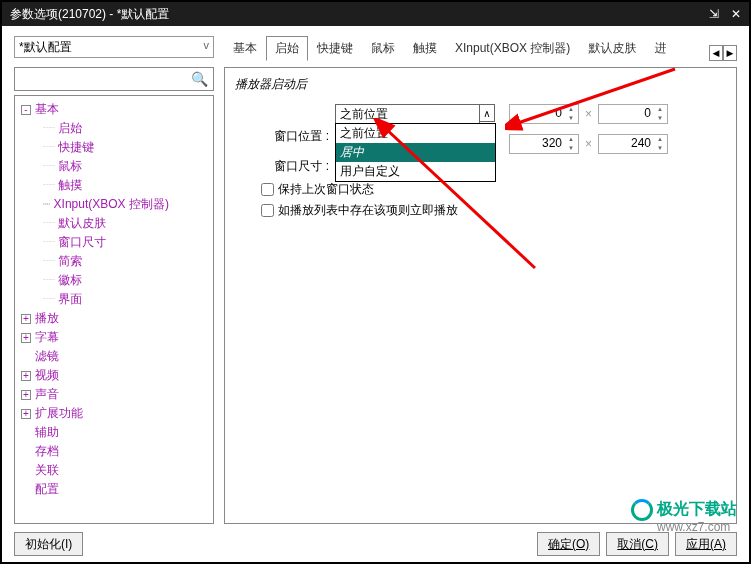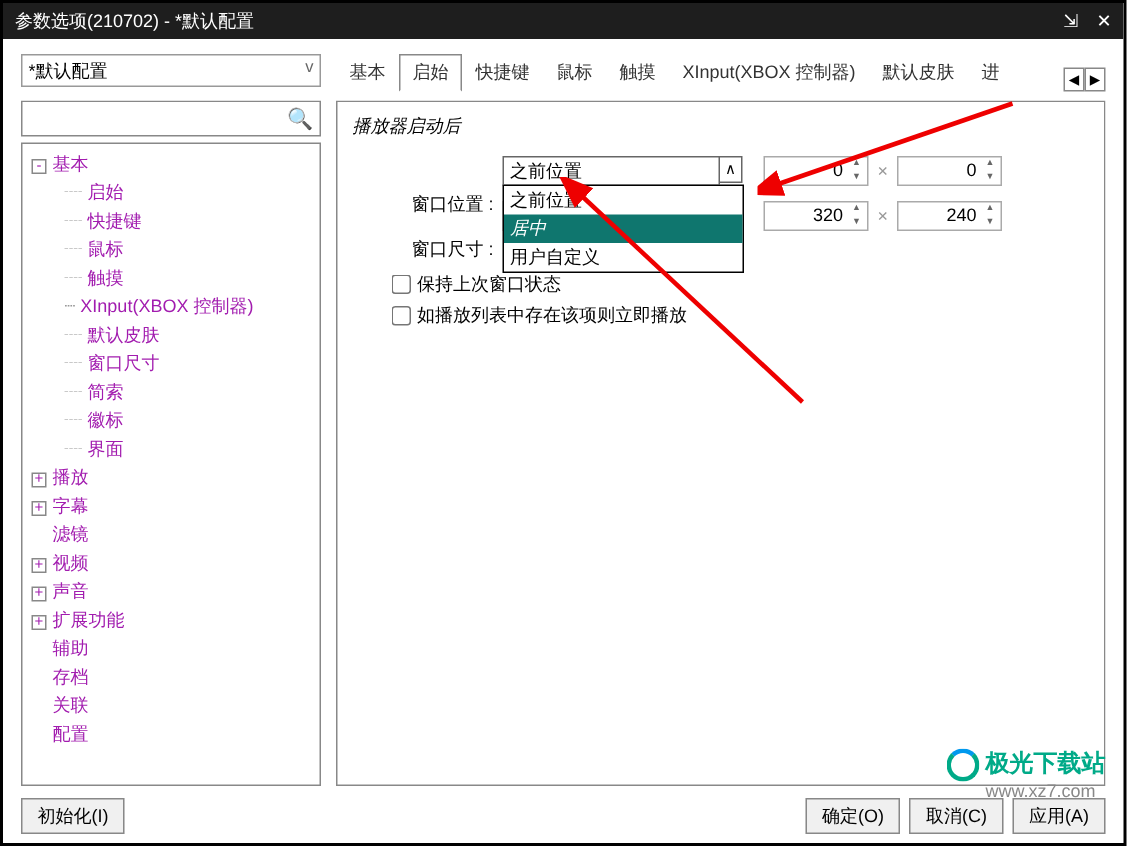--- a/index.html
+++ b/index.html
@@ -35,21 +35,21 @@
 .num-input .spin { position: absolute; right: 0; top: 0; bottom: 0; width: 14px; display: flex; flex-direction: column; }
 .num-input .spin div { flex: 1; font-size: 6px; text-align: center; line-height: 8px; cursor: pointer; color: #666; }
 .times { margin: 0 6px; color: #999; }
 .dropdown-list { position: absolute; left: 0; top: 19px; width: 161px; border: 1px solid #000; background: #fff; z-index: 10; }
 .dropdown-list .opt { padding: 1px 4px; cursor: pointer; }
 .dropdown-list .opt.sel { background: #0f766e; color: #fff; font-style: italic; }
 .checkbox-row { display: flex; align-items: center; margin-bottom: 4px; padding-left: 26px; }
 .checkbox-row input { margin-right: 4px; }
 .bottom-buttons { display: flex; gap: 8px; padding-top: 8px; }
 .btn { height: 24px; padding: 0 10px; border: 1px solid #888; background: #f0f0f0; font-size: 12px; cursor: pointer; }
-.btn-right { margin-left: auto; display: flex; gap: 6px; }
+.btn-right { margin-left: auto; display: flex; gap: 6px; text-decoration: underline; }
 .arrow-red { position: absolute; pointer-events: none; z-index: 50; }
 .watermark { position: absolute; right: 12px; bottom: 28px; font-size: 16px; color: #0a8; display: flex; align-items: flex-start; gap: 4px; z-index: 60; }
 .watermark .wm-icon { width: 22px; height: 22px; border-radius: 50%; border: 3px solid #0a8; border-top-color: #09e; position: relative; }
 </style>
 </head>
 <body>
 
 <div class="titlebar">
   <span>参数选项(210702) - *默认配置</span>
   <div class="titlebar-right">

